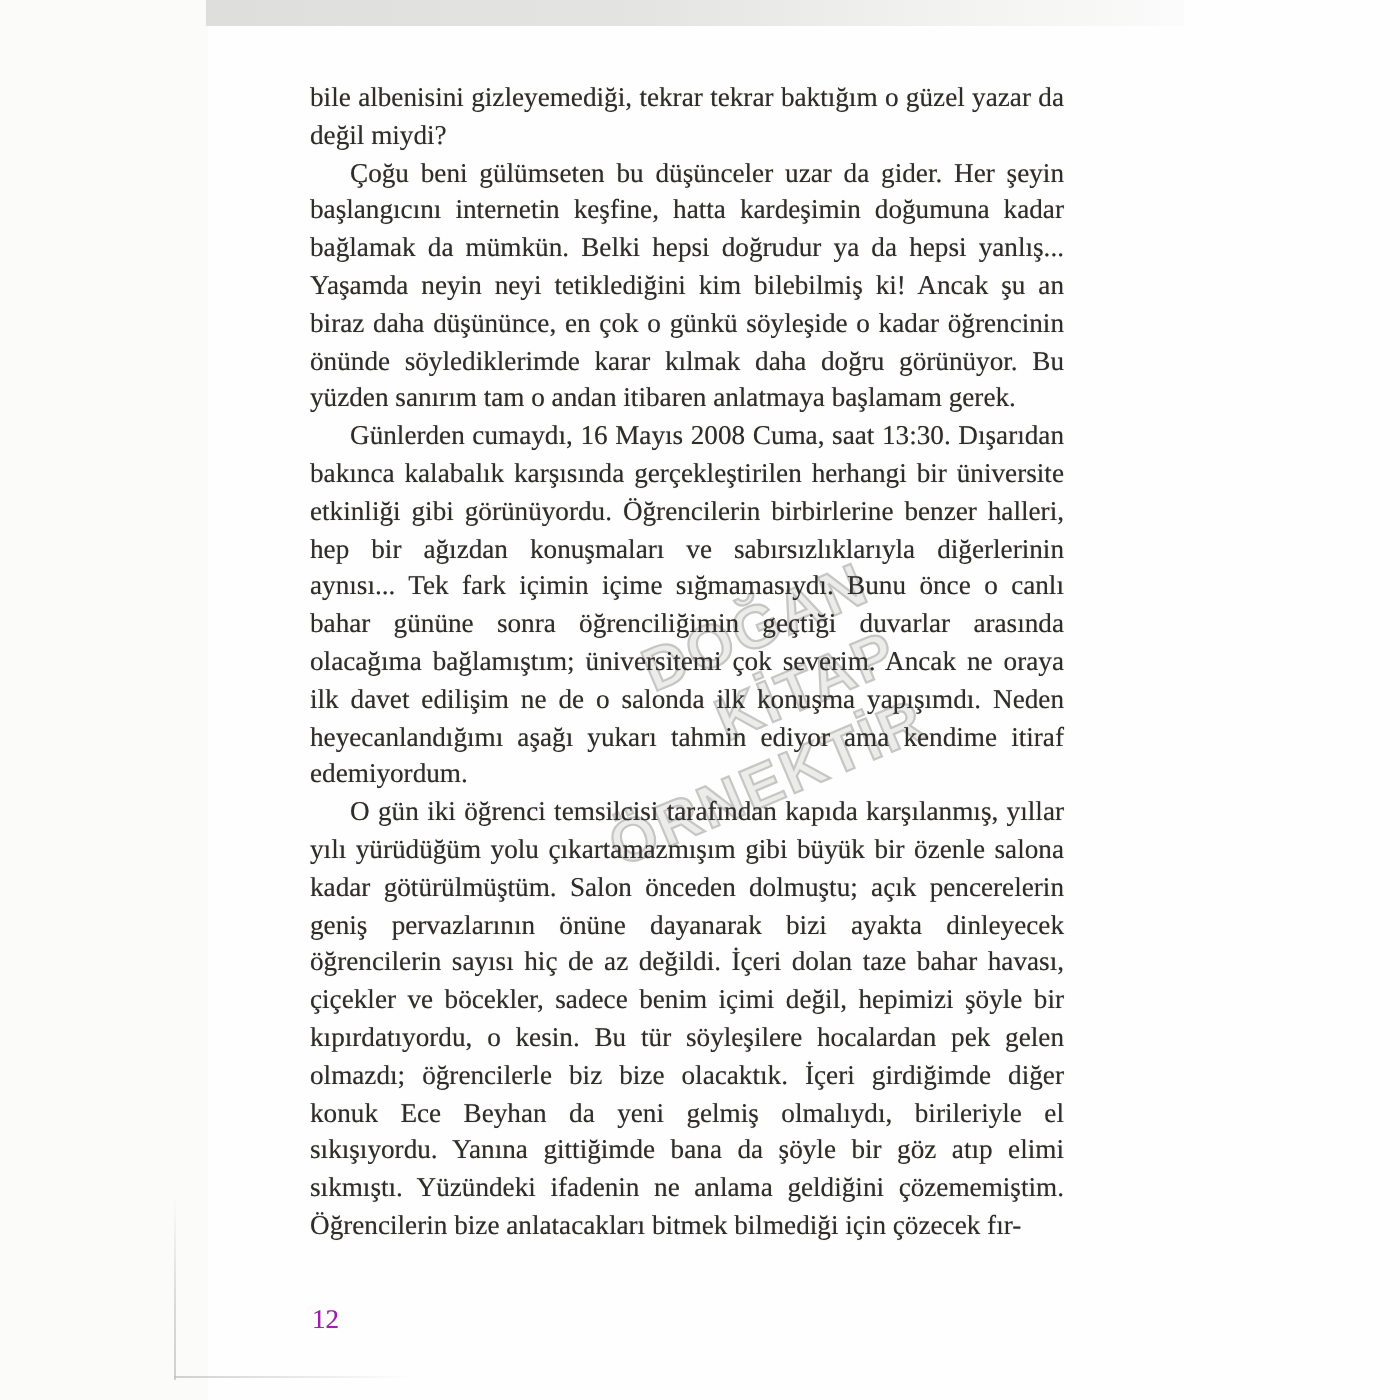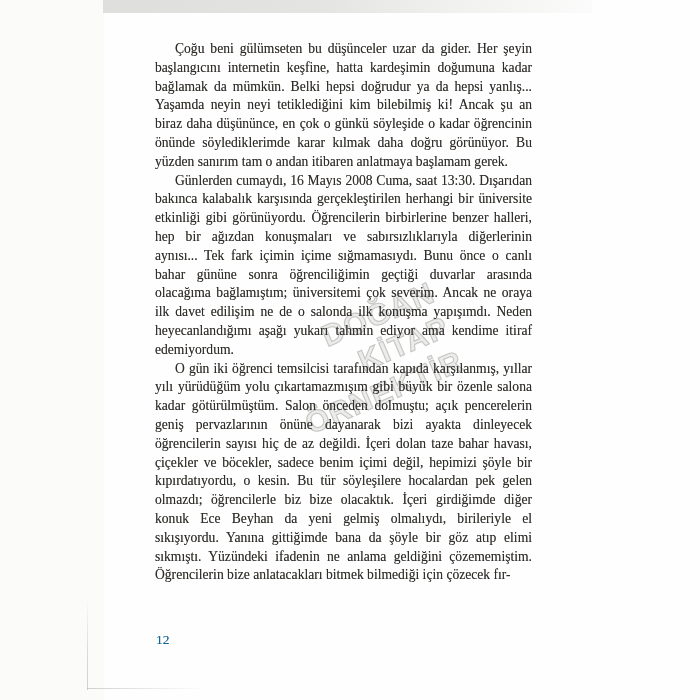--- a/index.html
+++ b/index.html
@@ -76,41 +76,42 @@
   }
   .text-column p {
     margin: 0;
     text-indent: 20px;
   }
   .text-column p.no-indent {
     text-indent: 0;
   }
   .page-number {
     position: absolute;
-    left: 156px; top: 632px;
+    left: 156px; top: 652px;
     z-index: 2;
-    color: #0369a1;
+    color: #a21caf;
     font-size: 13.5px;
     text-shadow: 0 0 .4px rgba(70,64,58,.5);
   }
 </style>
 </head>
 <body>
 
 <div id="canvas">
 
   <div class="left-backdrop"></div>
   <div class="top-edge"></div>
 
   <div class="watermark">
     <div>DOĞAN KİTAP</div>
     <div>ÖRNEKTİR</div>
   </div>
 
   <div class="text-column">
+    <p class="no-indent">bile albenisini gizleyemediği, tekrar tekrar baktığım o güzel yazar da değil miydi?</p>
     <p>Çoğu beni gülümseten bu düşünceler uzar da gider. Her şeyin başlangıcını internetin keşfine, hatta kardeşimin doğumuna kadar bağlamak da mümkün. Belki hepsi doğrudur ya da hepsi yanlış... Yaşamda neyin neyi tetiklediğini kim bilebilmiş ki! Ancak şu an biraz daha düşününce, en çok o günkü söyleşide o kadar öğrencinin önünde söylediklerimde karar kılmak daha doğru görünüyor. Bu yüzden sanırım tam o andan itibaren anlatmaya başlamam gerek.</p>
     <p>Günlerden cumaydı, 16 Mayıs 2008 Cuma, saat 13:30. Dışarıdan bakınca kalabalık karşısında gerçekleştirilen herhangi bir üniversite etkinliği gibi görünüyordu. Öğrencilerin birbirlerine benzer halleri, hep bir ağızdan konuşmaları ve sabırsızlıklarıyla diğerlerinin aynısı... Tek fark içimin içime sığmamasıydı. Bunu önce o canlı bahar gününe sonra öğrenciliğimin geçtiği duvarlar arasında olacağıma bağlamıştım; üniversitemi çok severim. Ancak ne oraya ilk davet edilişim ne de o salonda ilk konuşma yapışımdı. Neden heyecanlandığımı aşağı yukarı tahmin ediyor ama kendime itiraf edemiyordum.</p>
     <p>O gün iki öğrenci temsilcisi tarafından kapıda karşılanmış, yıllar yılı yürüdüğüm yolu çıkartamazmışım gibi büyük bir özenle salona kadar götürülmüştüm. Salon önceden dolmuştu; açık pencerelerin geniş pervazlarının önüne dayanarak bizi ayakta dinleyecek öğrencilerin sayısı hiç de az değildi. İçeri dolan taze bahar havası, çiçekler ve böcekler, sadece benim içimi değil, hepimizi şöyle bir kıpırdatıyordu, o kesin. Bu tür söyleşilere hocalardan pek gelen olmazdı; öğrencilerle biz bize olacaktık. İçeri girdiğimde diğer konuk Ece Beyhan da yeni gelmiş olmalıydı, birileriyle el sıkışıyordu. Yanına gittiğimde bana da şöyle bir göz atıp elimi sıkmıştı. Yüzündeki ifadenin ne anlama geldiğini çözememiştim. Öğrencilerin bize anlatacakları bitmek bilmediği için çözecek fır-</p>
   </div>
 
   <div class="page-number">12</div>
 
   <div class="corner-v"></div>
   <div class="corner-h"></div>
 

